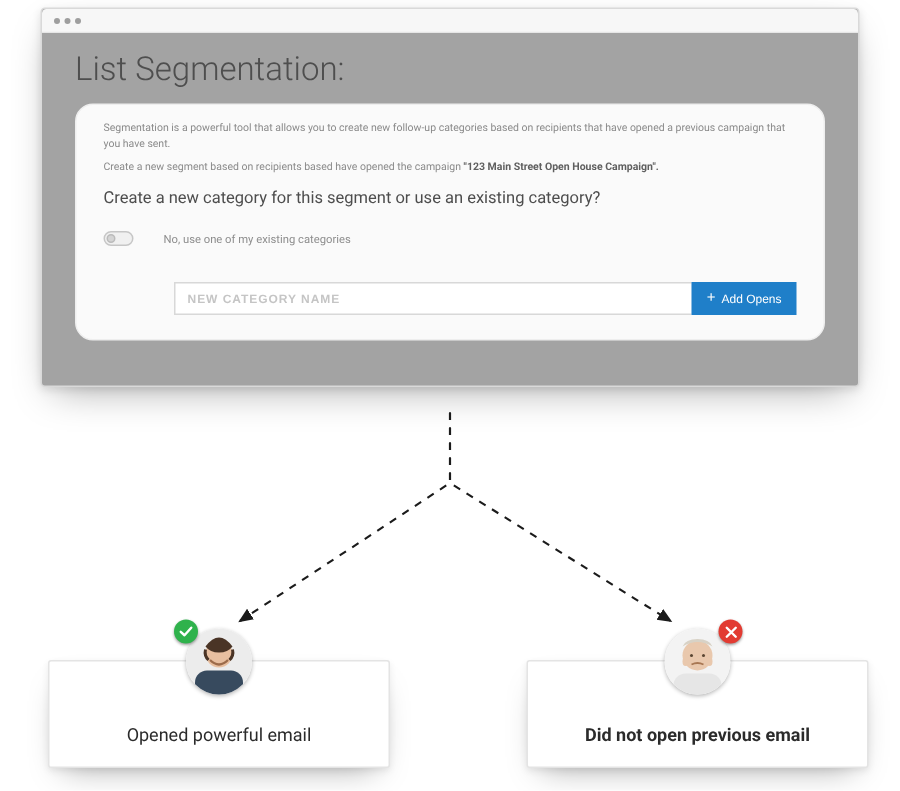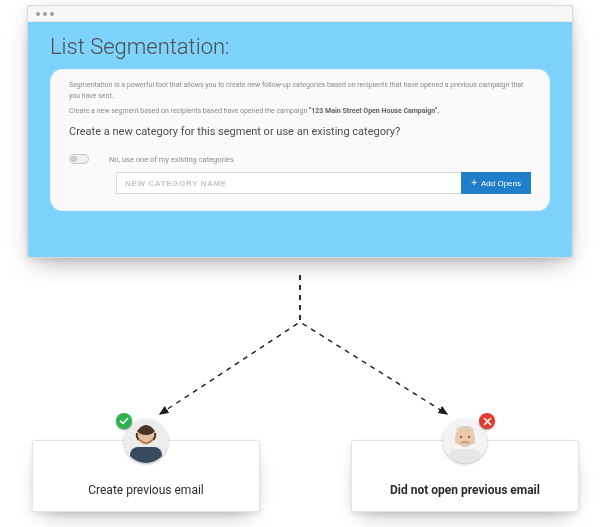--- a/index.html
+++ b/index.html
@@ -1,40 +1,40 @@
 <!DOCTYPE html>
 <html><head>
 <meta charset="utf-8">
 <style>
   html,body{margin:0;padding:0;background:#fff;font-family:-apple-system,"Segoe UI",Roboto,Helvetica,Arial,sans-serif;}
   .stage{position:relative;width:600px;height:527px;}
   
   .window{
     position:absolute;left:27px;top:5px;width:546px;height:253px;
-    background:#7dd3fc;border:1px solid #d9d9d9;border-radius:3px;
+    background:#a3a3a3;border:1px solid #d9d9d9;border-radius:3px;
     box-shadow:0 10px 25px -8px rgba(0,0,0,.35),0 2px 6px rgba(0,0,0,.1);
     box-sizing:border-box;
   }
   .chrome{height:16px;border-bottom:1px solid #e6e6e6;background:#f7f7f7;border-radius:3px 3px 0 0;
           display:flex;align-items:center;padding-left:8px;box-sizing:border-box;}
   .dot{width:4px;height:4px;border-radius:50%;background:#9e9e9e;margin-right:3px;}
   .win-body{padding:10px 22px 18px 22px;}
   .page-title{font-size:22px;font-weight:300;color:#4e4e4e;margin:2px 0 10px 0;}
   .panel{background:#fafafa;border:1px solid #eeeeee;border-radius:12px;padding:10px 18px 16px 18px;}
   .help1{font-size:7px;color:#8a8a8a;line-height:1.5;}
   .help2{font-size:7px;color:#8a8a8a;margin-top:6px;}
   .campaign{font-weight:700;color:#5f5f5f;}
   .question{font-size:11px;color:#4d4d4d;margin:10px 0 16px 0;font-weight:400;}
   .togrow{display:flex;align-items:center;gap:20px;}
   .toggle{width:20px;height:10px;border:1px solid #c6c6c6;border-radius:10px;background:#f0f0f0;
           position:relative;box-sizing:border-box;}
   .toggle .knob{position:absolute;left:1px;top:1px;width:6px;height:6px;border-radius:50%;
           background:#d4d4d4;border:1px solid #bbb;box-sizing:border-box;}
   .toglabel{font-size:7.5px;color:#8d8d8d;}
-  .inputrow{display:flex;margin-top:8px;padding-left:47px;}
+  .inputrow{display:flex;margin-top:24px;padding-left:47px;}
   .category-input{flex:1;height:22px;border:1px solid #d8d8d8;border-right:none;background:#fff;
           font-size:8px;color:#bdbdbd;letter-spacing:.08em;padding:0 8px;box-sizing:border-box;
           text-transform:uppercase;font-weight:600;outline:none;}
   .category-input::placeholder{color:#c5c5c5;}
   .addbtn{height:22px;background:#1f7fc9;color:#fff;border:none;font-size:8px;
           padding:0 10px;display:flex;align-items:center;gap:4px;cursor:pointer;}
   .plus{font-size:10px;line-height:0;}
   
   .arrows{position:absolute;left:0;top:0;}
   
@@ -120,21 +120,21 @@
           <path d="M16 21 q6 6 12 0" fill="none" stroke="#9c6b4a" stroke-width="1.5"></path>
           <rect x="6" y="28" width="32" height="20" rx="8" fill="#374a5e"></rect>
         </g>
       </svg>
     </div>
     <div class="badge ok">
       <svg width="10" height="10" viewBox="0 0 10 10">
           <path d="M1.5 5.2 L4 7.5 L8.5 2.5" fill="none" stroke="#fff" stroke-width="1.6" stroke-linecap="round" stroke-linejoin="round"></path>
         </svg>
     </div>
-    <div class="label">Create previous email</div>
+    <div class="label">Opened powerful email</div>
   </div>
 
   <div class="outcome right">
     <div class="avatar">
       <svg viewBox="0 0 44 44">
         <defs>
             <clipPath id="c2">
               <circle cx="22" cy="22" r="22"></circle>
             </clipPath>
           </defs>

